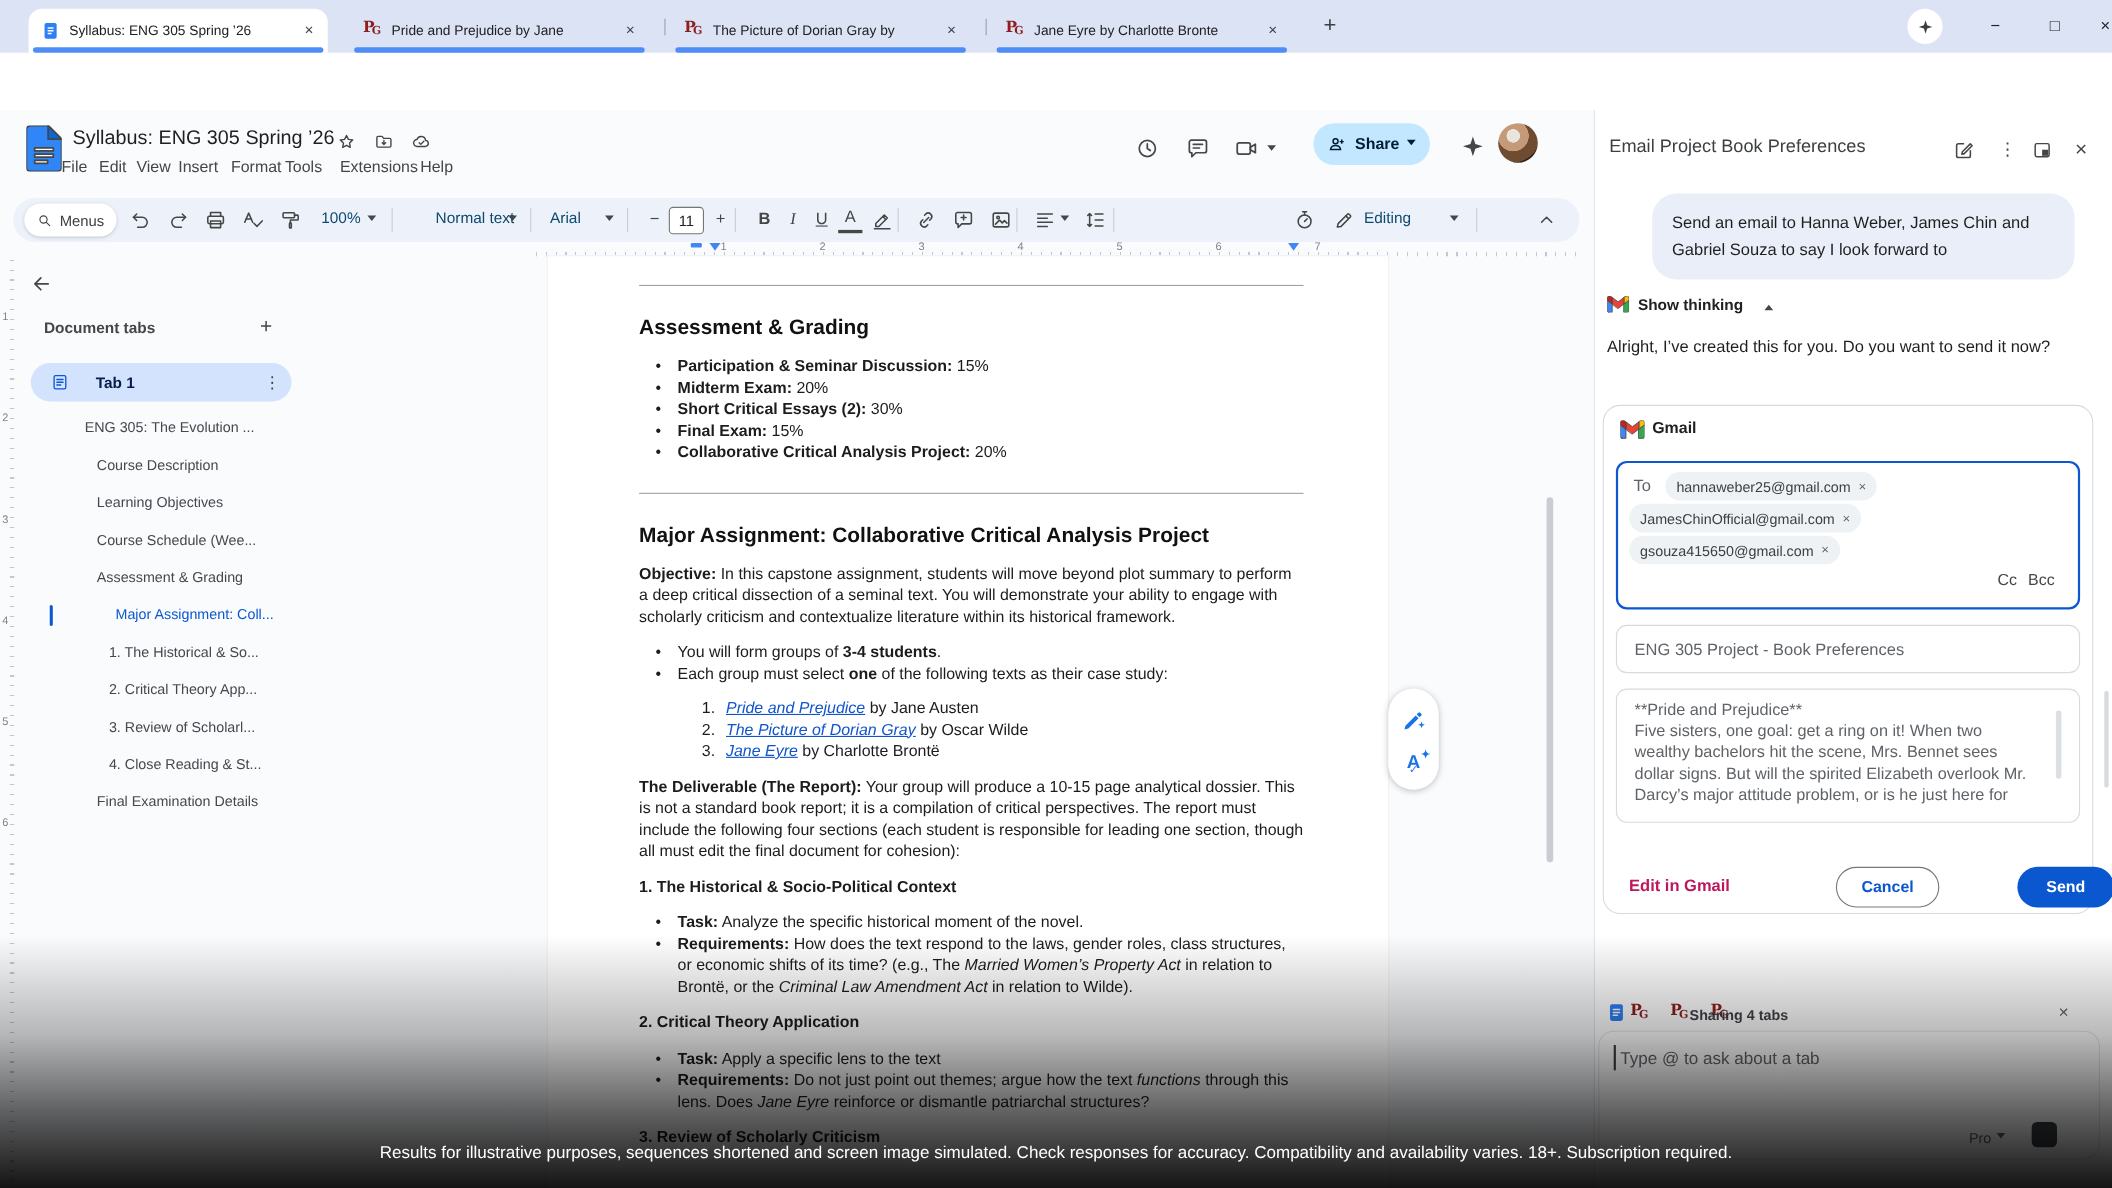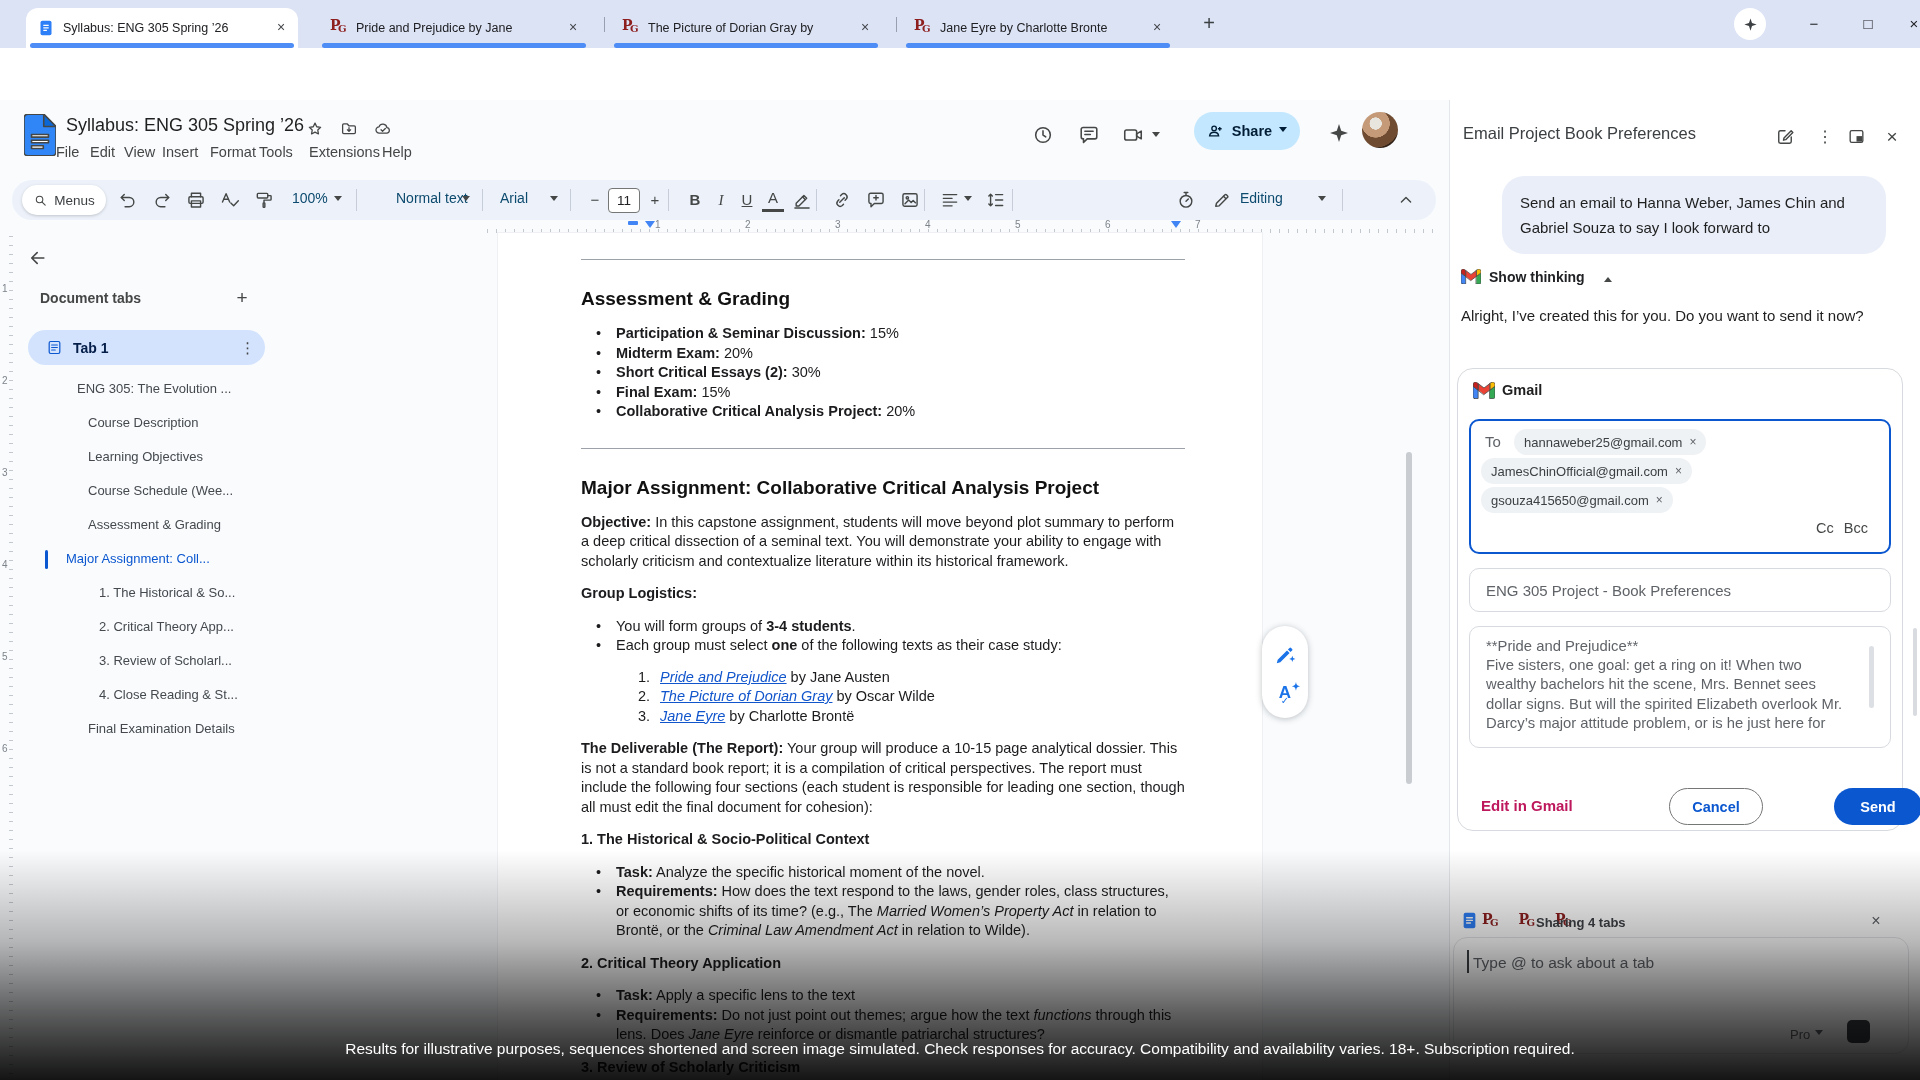--- a/index.html
+++ b/index.html
@@ -59,21 +59,21 @@
   .vruler{position:absolute;left:0;top:236px;width:14px;height:844px}
   .vruler .ticks{position:absolute;top:0;bottom:0;right:1px;width:4px;
     background:repeating-linear-gradient(180deg,#c3c8ce 0 1px,transparent 1px 9px)}
   .rmarkbar{position:absolute;left:628px;top:221px;width:10px;height:4px;background:#4285f4;border-radius:1px;z-index:2}
   .rmarktri{position:absolute;width:0;height:0;border:5px solid transparent;border-top:7px solid #4285f4;z-index:2}
 
   
   .backbtn{position:absolute;left:24px;top:244px;width:28px;height:28px;border-radius:50%}
   .sbhead{position:absolute;left:40px;top:290px;font-size:14px;font-weight:700;color:#444746}
   .tabpill{position:absolute;left:28px;top:330px;width:237px;height:35px;border-radius:18px;background:#d3e3fd;
-    display:flex;align-items:center;padding:0 10px 0 18px;box-sizing:border-box;gap:10px}
+    display:flex;align-items:center;padding:0 10px 0 18px;box-sizing:border-box;gap:24px}
   .tabpill .t{font-size:14px;font-weight:700;color:#041e49;flex:1}
   .outline{position:absolute;left:45px;top:372px;width:250px}
   .outl{position:relative;height:34px;line-height:34px;font-size:13px;color:#45494e;white-space:nowrap;
     overflow:hidden;text-overflow:ellipsis;cursor:default}
   .outl.active{color:#0b57d0}
   .outl.active::before{content:"";position:absolute;left:0;top:8px;width:3px;height:19px;background:#0b57d0;border-radius:2px}
 
   
   .page{position:absolute;left:497px;top:232px;width:766px;height:848px;background:#fff;
     border:1px solid #eef0f4;border-bottom:none;box-sizing:border-box}
@@ -480,21 +480,21 @@
       </span>
     <span class="t">Tab 1</span>
     <span style="font-size:15px;color:#444746">⋮</span>
   </div>
   <div class="outline" id="outline">
       <div class="outl" style="padding-left: 32px;">ENG 305: The Evolution ...</div>
       <div class="outl" style="padding-left: 43px;">Course Description</div>
       <div class="outl" style="padding-left: 43px;">Learning Objectives</div>
       <div class="outl" style="padding-left: 43px;">Course Schedule (Wee...</div>
       <div class="outl" style="padding-left: 43px;">Assessment &amp; Grading</div>
-      <div class="outl active" style="padding-left: 21px;">Major Assignment: Coll...</div>
+      <div class="outl active" style="padding-left: 60px;">Major Assignment: Coll...</div>
       <div class="outl" style="padding-left: 54px;">1. The Historical &amp; So...</div>
       <div class="outl" style="padding-left: 54px;">2. Critical Theory App...</div>
       <div class="outl" style="padding-left: 54px;">3. Review of Scholarl...</div>
       <div class="outl" style="padding-left: 54px;">4. Close Reading &amp; St...</div>
       <div class="outl" style="padding-left: 43px;">Final Examination Details</div>
     </div>
 
   
   <div class="page">
     <div class="doccontent" id="doccontent">
@@ -518,21 +518,20 @@
             <span><span class="b">Final Exam:</span><span> 15%</span></span>
           </div>
           <div class="dli">
             <span class="mk">•</span>
             <span><span class="b">Collaborative Critical Analysis Project:</span><span> 20%</span></span>
           </div>
         </div>
         <div class="doc-hr"></div>
         <div class="doc-h2">Major Assignment: Collaborative Critical Analysis Project</div>
         <div class="doc-p"><span class="b">Objective:</span><span> In this capstone assignment, students will move beyond plot summary to perform a deep critical dissection of a seminal text. You will demonstrate your ability to engage with scholarly criticism and contextualize literature within its historical framework.</span></div>
-        <div class="doc-p"><span class="b">Group Logistics:</span></div>
         <div class="doc-ul">
           <div class="dli">
             <span class="mk">•</span>
             <span><span>You will form groups of </span><span class="b">3-4 students</span><span>.</span></span>
           </div>
           <div class="dli">
             <span class="mk">•</span>
             <span><span>Each group must select </span><span class="b">one</span><span> of the following texts as their case study:</span></span>
           </div>
         </div>

